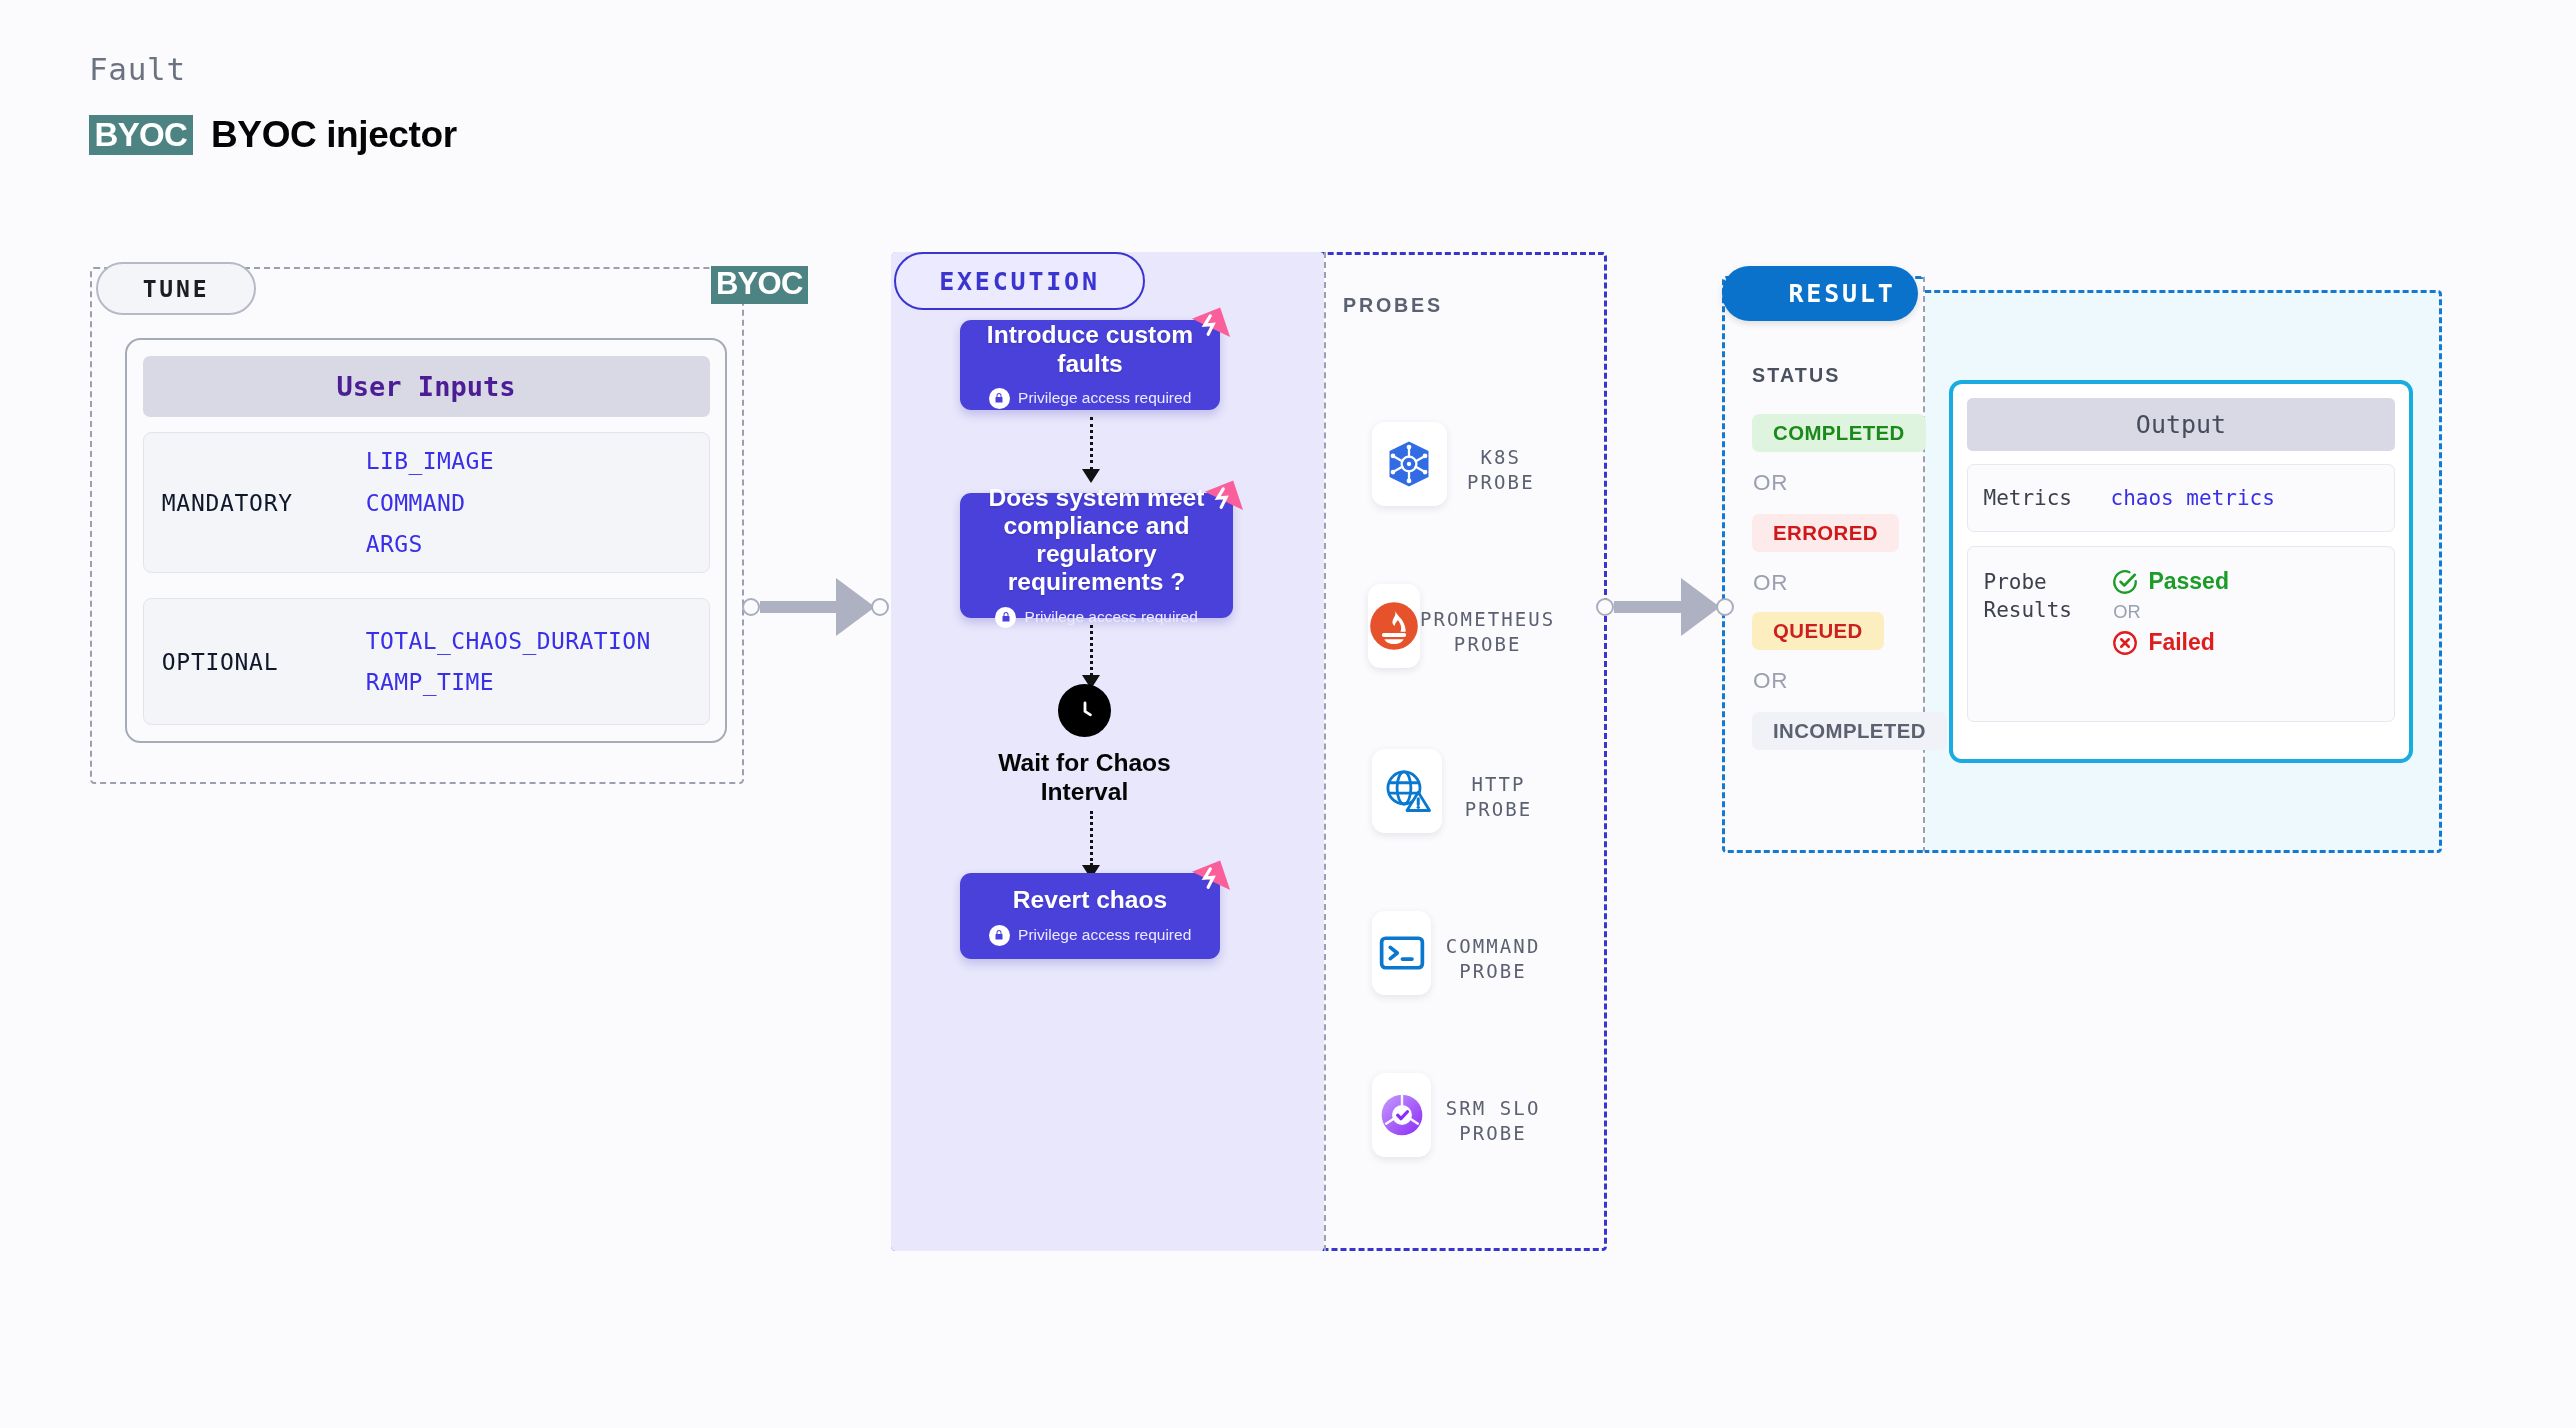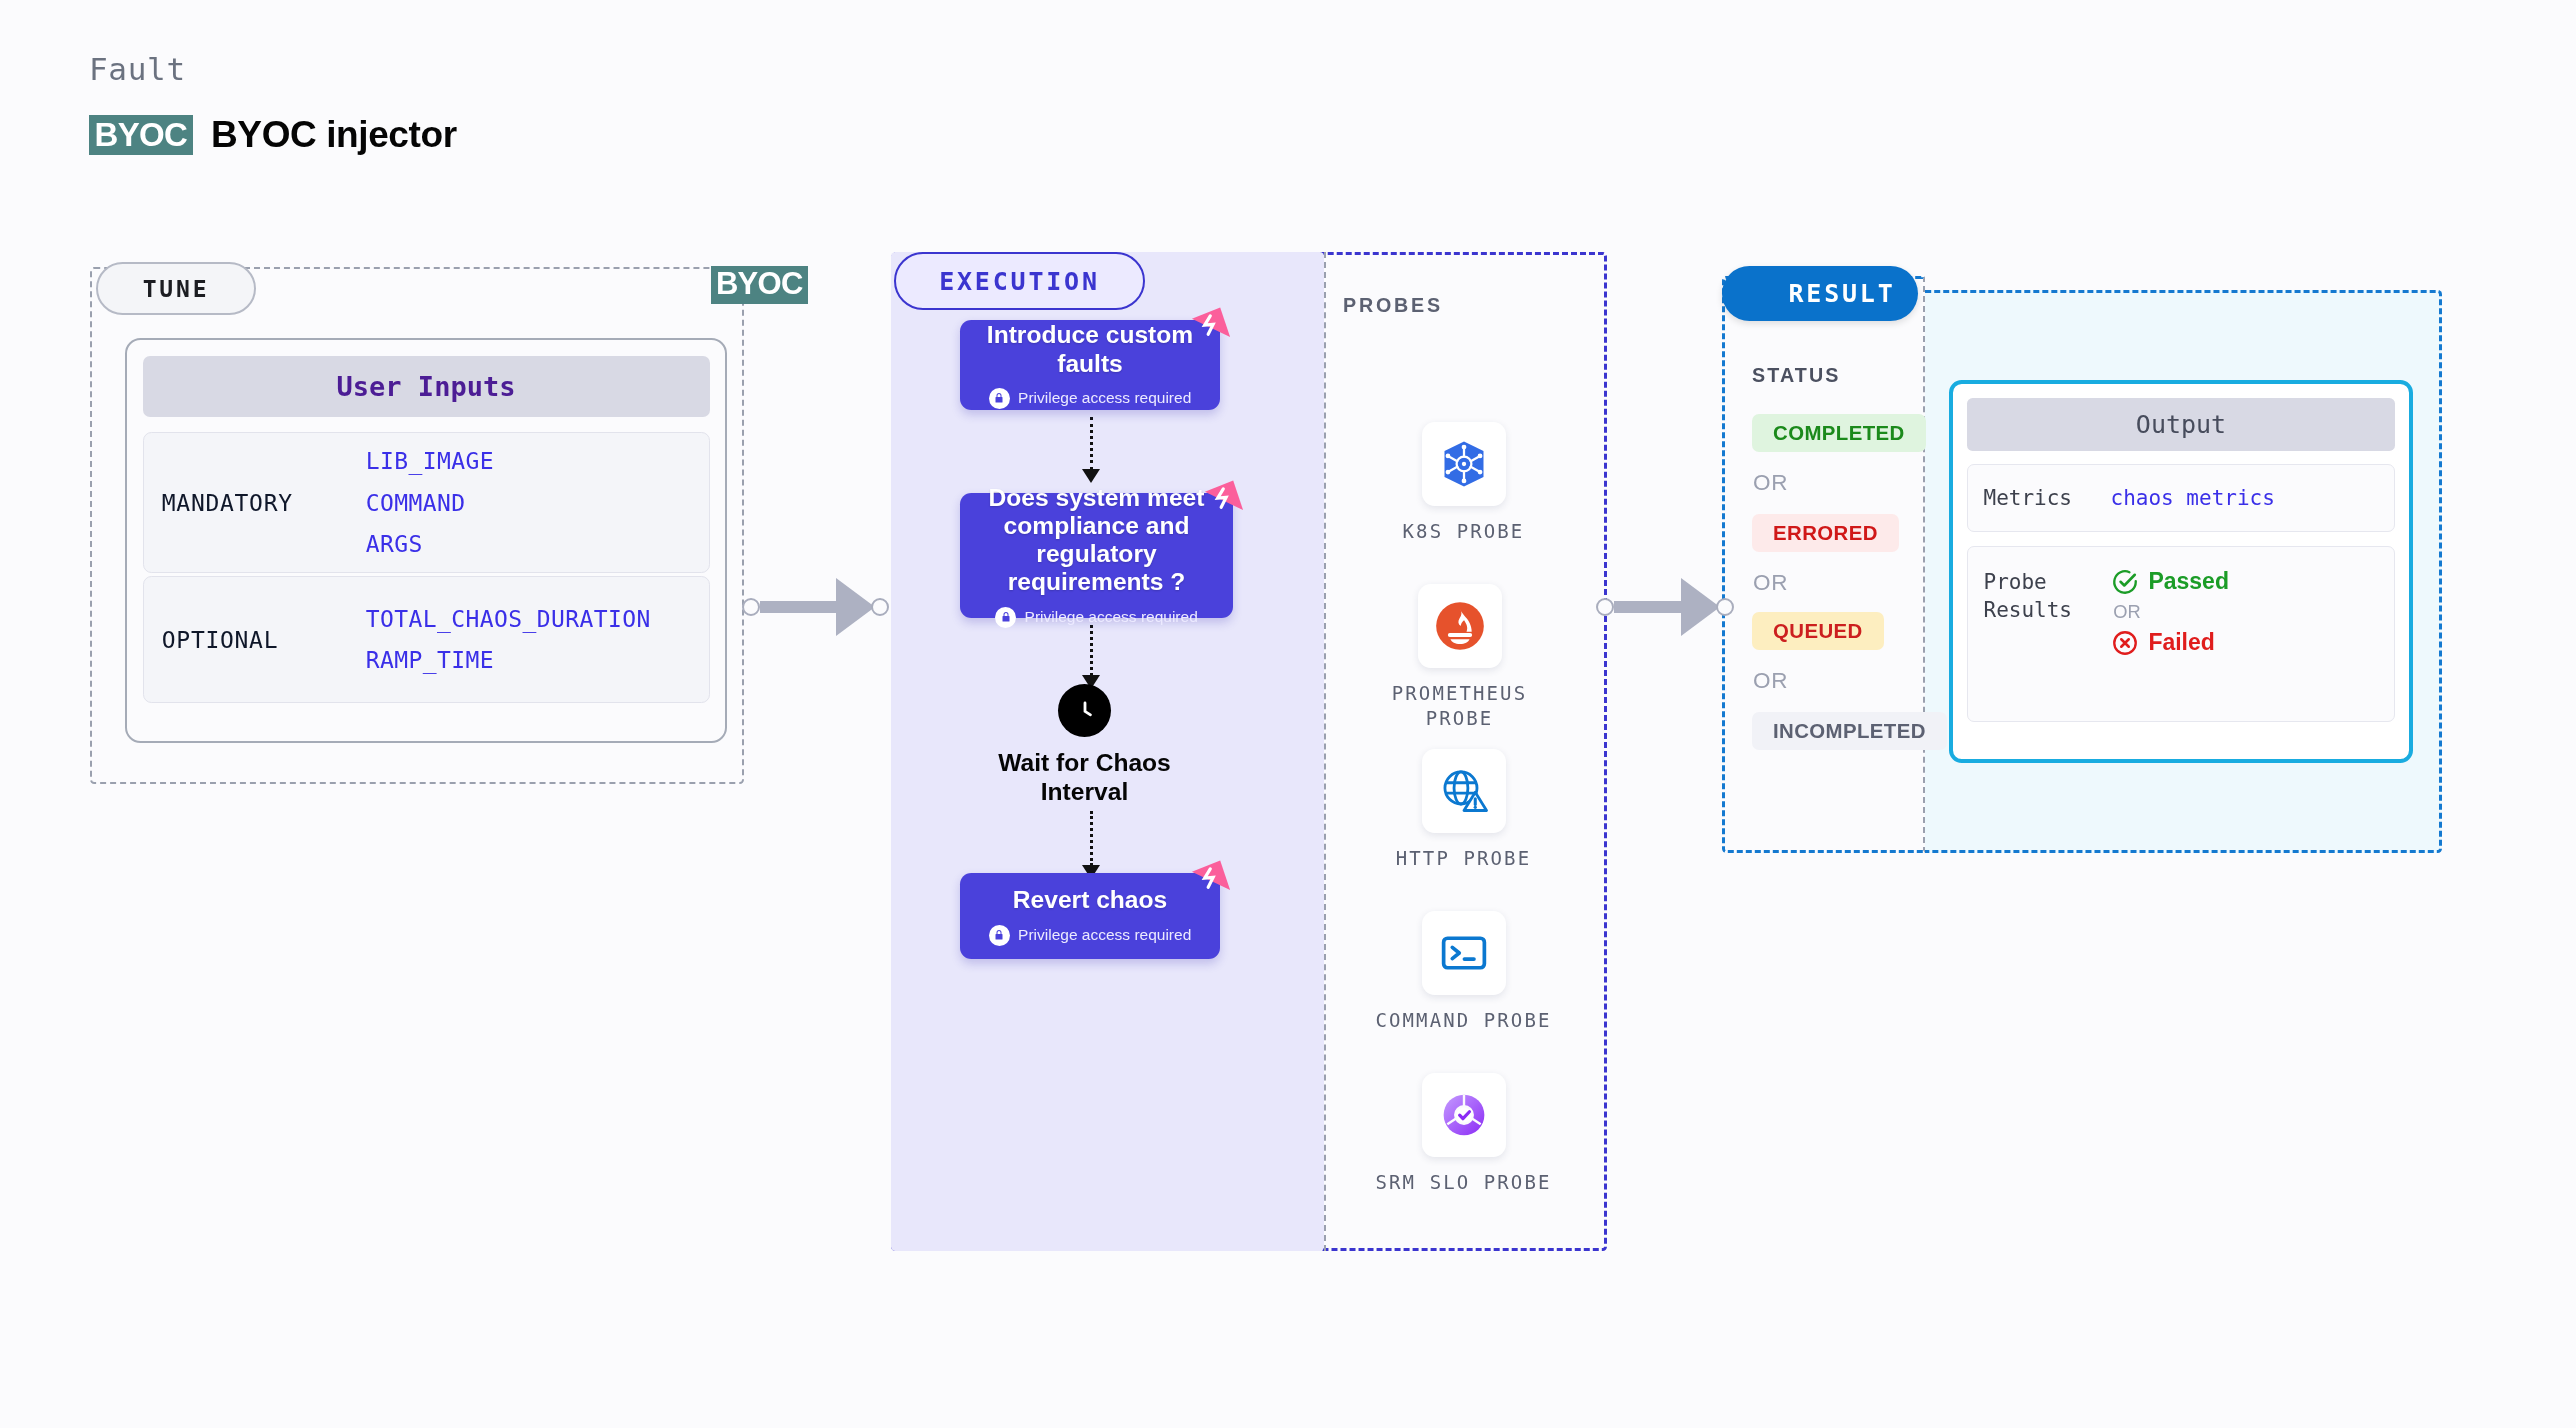--- a/index.html
+++ b/index.html
@@ -50,21 +50,21 @@
   .ui-head {
     height: 61px; background: #d8d9e4; border-radius: 7px;
     display: flex; align-items: center; justify-content: center;
     font-family: "DejaVu Sans Mono", monospace; font-size: 27px; font-weight: 700; color: #4c1d95;
   }
   .ui-group {
     margin-top: 15.5px; background: #f4f5f9; border: 1.4px solid #e2e3ec; border-radius: 8.4px;
     display: flex; align-items: center; padding: 12.7px 18.3px;
   }
   .ui-group.mandatory { height: 141px; }
-  .ui-group.optional  { height: 127px; margin-top: 3px; }
+  .ui-group.optional  { height: 127px; margin-top: 25px; }
   .ui-label {
     width: 204px; flex: 0 0 204px;
     font-family: "DejaVu Sans Mono", monospace; font-size: 23px; color: #0f172a; letter-spacing: 0.7px;
   }
   .ui-vals { display: flex; flex-direction: column; gap: 15.5px; }
   .ui-val {
     font-family: "DejaVu Sans Mono", monospace; font-size: 23px; color: #3a2fe8; letter-spacing: 0.4px;
   }
 
   
@@ -140,21 +140,21 @@
   .clock-lbl {
     margin-top: 11.3px; text-align: center; color: #050505;
     font-size: 24.6px; font-weight: 700; line-height: 1.18;
   }
 
   
   .probes-lbl {
     position: absolute; left: 1343px; top: 294px; z-index: 23;
     font-size: 19.7px; font-weight: 700; color: #5c6172; letter-spacing: 2.8px;
   }
-  .probe { position: absolute; z-index: 23; display: flex; flex-direction: column; align-items: center; width: 183px; }
+  .probe { position: absolute; z-index: 23; display: flex; flex-direction: row; align-items: center; width: 183px; }
   .probe-tile {
     width: 84px; height: 84px; background: #fff; border-radius: 12.7px;
     box-shadow: 0 2.1px 7px rgba(40,50,90,.10);
     display: flex; align-items: center; justify-content: center;
   }
   .probe-tile svg { width: 52px; height: 52px; }
   .probe-lbl {
     margin-top: 12.7px; text-align: center; color: #5c6172;
     font-family: "DejaVu Sans Mono", monospace; font-size: 19px; letter-spacing: 2.1px; line-height: 1.35;
   }

